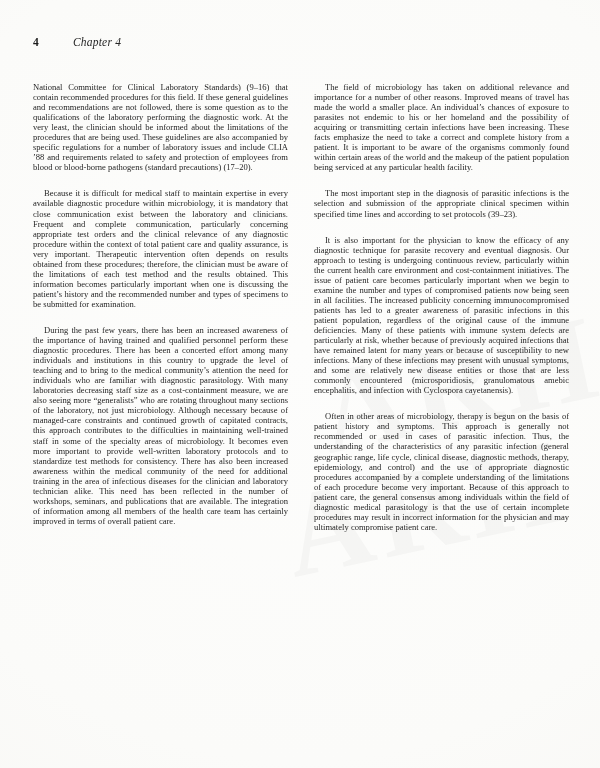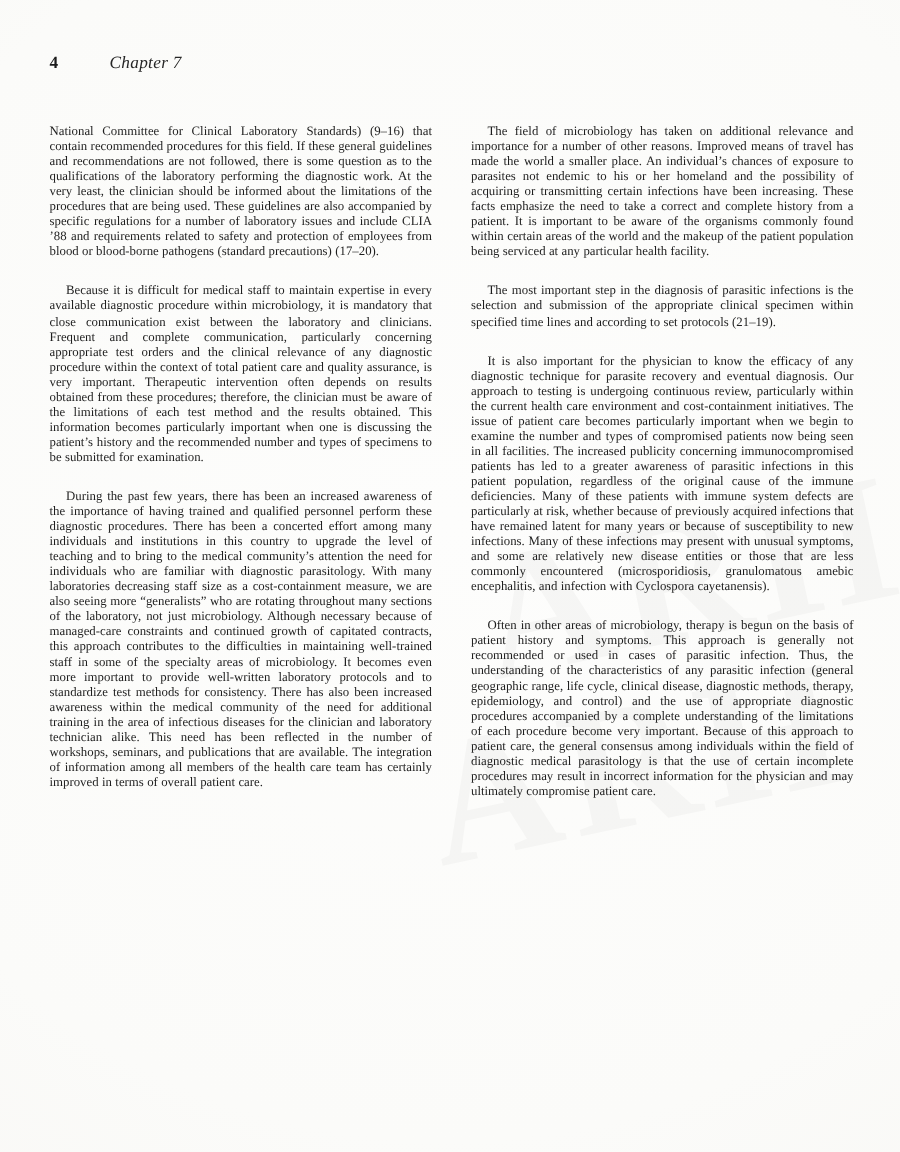--- a/index.html
+++ b/index.html
@@ -100,32 +100,32 @@
 
 <div class="page">
 
   <div class="watermark">
     <span>ARH</span>
     <span class="wm2">ARH</span>
   </div>
 
   <div class="running-head">
     <span class="folio">4</span>
-    <span class="chapter-label">Chapter 7</span>
+    <span class="chapter-label">Chapter 4</span>
   </div>
 
   <div class="columns">
 
     <div class="column">
       <p class="no-indent">National Committee for Clinical Laboratory Standards) (9–16) that contain recommended procedures for this field. If these general guidelines and recommendations are not followed, there is some question as to the qualifications of the laboratory performing the diagnostic work. At the very least, the clinician should be informed about the limitations of the procedures that are being used. These guidelines are also accompanied by specific regulations for a number of laboratory issues and include CLIA ’88 and requirements related to safety and protection of employees from blood or blood-borne pathogens (standard precautions) (17–20).</p>
       <p>Because it is difficult for medical staff to maintain expertise in every available diagnostic procedure within microbiology, it is mandatory that close communication exist between the laboratory and clinicians. Frequent and complete communication, particularly concerning appropriate test orders and the clinical relevance of any diagnostic procedure within the context of total patient care and quality assurance, is very important. Therapeutic intervention often depends on results obtained from these procedures; therefore, the clinician must be aware of the limitations of each test method and the results obtained. This information becomes particularly important when one is discussing the patient’s history and the recommended number and types of specimens to be submitted for examination.</p>
       <p>During the past few years, there has been an increased awareness of the importance of having trained and qualified personnel perform these diagnostic procedures. There has been a concerted effort among many individuals and institutions in this country to upgrade the level of teaching and to bring to the medical community’s attention the need for individuals who are familiar with diagnostic parasitology. With many laboratories decreasing staff size as a cost-containment measure, we are also seeing more “generalists” who are rotating throughout many sections of the laboratory, not just microbiology. Although necessary because of managed-care constraints and continued growth of capitated contracts, this approach contributes to the difficulties in maintaining well-trained staff in some of the specialty areas of microbiology. It becomes even more important to provide well-written laboratory protocols and to standardize test methods for consistency. There has also been increased awareness within the medical community of the need for additional training in the area of infectious diseases for the clinician and laboratory technician alike. This need has been reflected in the number of workshops, seminars, and publications that are available. The integration of information among all members of the health care team has certainly improved in terms of overall patient care.</p>
     </div>
 
     <div class="column">
       <p>The field of microbiology has taken on additional relevance and importance for a number of other reasons. Improved means of travel has made the world a smaller place. An individual’s chances of exposure to parasites not endemic to his or her homeland and the possibility of acquiring or transmitting certain infections have been increasing. These facts emphasize the need to take a correct and complete history from a patient. It is important to be aware of the organisms commonly found within certain areas of the world and the makeup of the patient population being serviced at any particular health facility.</p>
-      <p>The most important step in the diagnosis of parasitic infections is the selection and submission of the appropriate clinical specimen within specified time lines and according to set protocols (21–19).</p>
+      <p>The most important step in the diagnosis of parasitic infections is the selection and submission of the appropriate clinical specimen within specified time lines and according to set protocols (39–23).</p>
       <p><span>It is also important for the physician to know the efficacy of any diagnostic technique for parasite recovery and eventual diagnosis. Our approach to testing is undergoing continuous review, particularly within the current health care environment and cost-containment initiatives. The issue of patient care becomes particularly important when we begin to examine the number and types of compromised patients now being seen in all facilities. The increased publicity concerning immunocompromised patients has led to a greater awareness of parasitic infections in this patient population, regardless of the original cause of the immune deficiencies. Many of these patients with immune system defects are particularly at risk, whether because of previously acquired infections that have remained latent for many years or because of susceptibility to new infections. Many of these infections may present with unusual symptoms, and some are relatively new disease entities or those that are less commonly encountered (microsporidiosis, granulomatous amebic encephalitis, and infection with </span><span class="sp-name">Cyclospora cayetanensis</span><span>).</span></p>
       <p>Often in other areas of microbiology, therapy is begun on the basis of patient history and symptoms. This approach is generally not recommended or used in cases of parasitic infection. Thus, the understanding of the characteristics of any parasitic infection (general geographic range, life cycle, clinical disease, diagnostic methods, therapy, epidemiology, and control) and the use of appropriate diagnostic procedures accompanied by a complete understanding of the limitations of each procedure become very important. Because of this approach to patient care, the general consensus among individuals within the field of diagnostic medical parasitology is that the use of certain incomplete procedures may result in incorrect information for the physician and may ultimately compromise patient care.</p>
     </div>
 
   </div>
 </div>
 
 </body></html>

